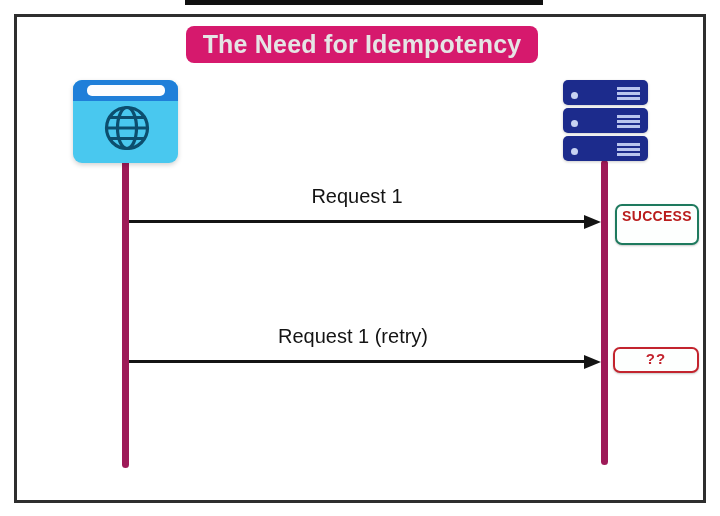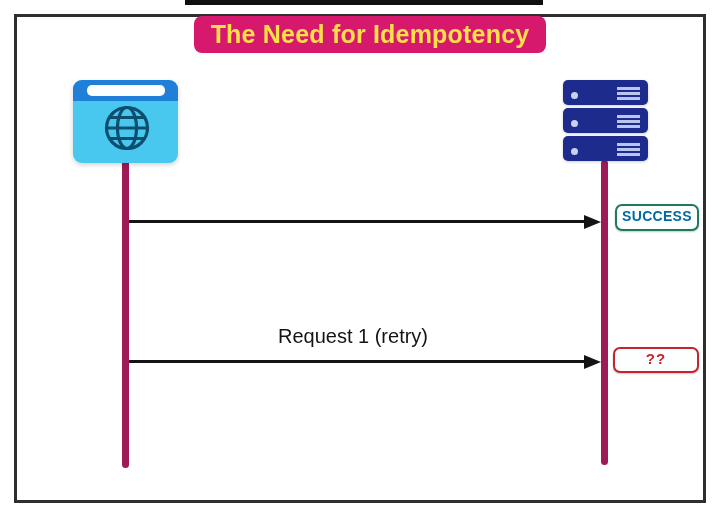--- a/index.html
+++ b/index.html
@@ -22,32 +22,31 @@
     position: absolute;
     left: 14px; top: 14px;
     width: 692px; height: 489px;
     box-sizing: border-box;
     border: 3px solid #2e2e2e;
     background: #ffffff;
   }
   
   .title-badge {
     position: absolute;
-    left: 186px; top: 16px;
+    left: 186px; top: 26px;
     width: 352px; height: 37px;
     background: #d6196d;
     border-radius: 8px;
-    color: #fde047;
+    color: #e5e5e5;
     font-size: 25px;
     font-weight: bold;
     line-height: 37px;
     text-align: center;
     z-index: 3;
     letter-spacing: 0.2px;
-    margin-left: 8px;
   }
   
   .browser-icon {
     position: absolute;
     left: 73px; top: 80px;
     width: 105px; height: 83px;
     background: #49c8ef;
     border-radius: 9px;
     box-shadow: 0 2px 5px rgba(0,0,0,0.18);
     z-index: 2;
@@ -145,23 +144,23 @@
     box-sizing: border-box;
     background: #fdfffe;
     border-radius: 7px;
     text-align: center;
     font-weight: bold;
     box-shadow: 0 1px 2px rgba(0,0,0,0.22);
     z-index: 3;
   }
   .result-badge.success {
     left: 615px; top: 204px;
-    width: 84px; height: 27px;
+    width: 84px; height: 41px;
     border: 2.5px solid #1e7a5e;
-    color: #0369a1;
+    color: #b91c1c;
     font-size: 14px;
     line-height: 21px;
     letter-spacing: 0.3px;
   }
   .result-badge.unknown {
     left: 613px; top: 347px;
     width: 86px; height: 26px;
     border: 2.5px solid #c3242e;
     color: #c3242e;
     font-size: 15px;
@@ -216,20 +215,21 @@
           <i></i>
           <i></i>
           <i></i>
         </span>
     </div>
   </div>
 
   <div class="lifeline client"></div>
   <div class="lifeline server"></div>
 
+  <div class="msg-label m1">Request 1</div>
   <div class="msg-line m1"></div>
   <div class="msg-head m1"></div>
   <div class="result-badge success">SUCCESS</div>
 
   <div class="msg-label m2">Request 1 (retry)</div>
   <div class="msg-line m2"></div>
   <div class="msg-head m2"></div>
   <div class="result-badge unknown">??</div>
 
 </div>

